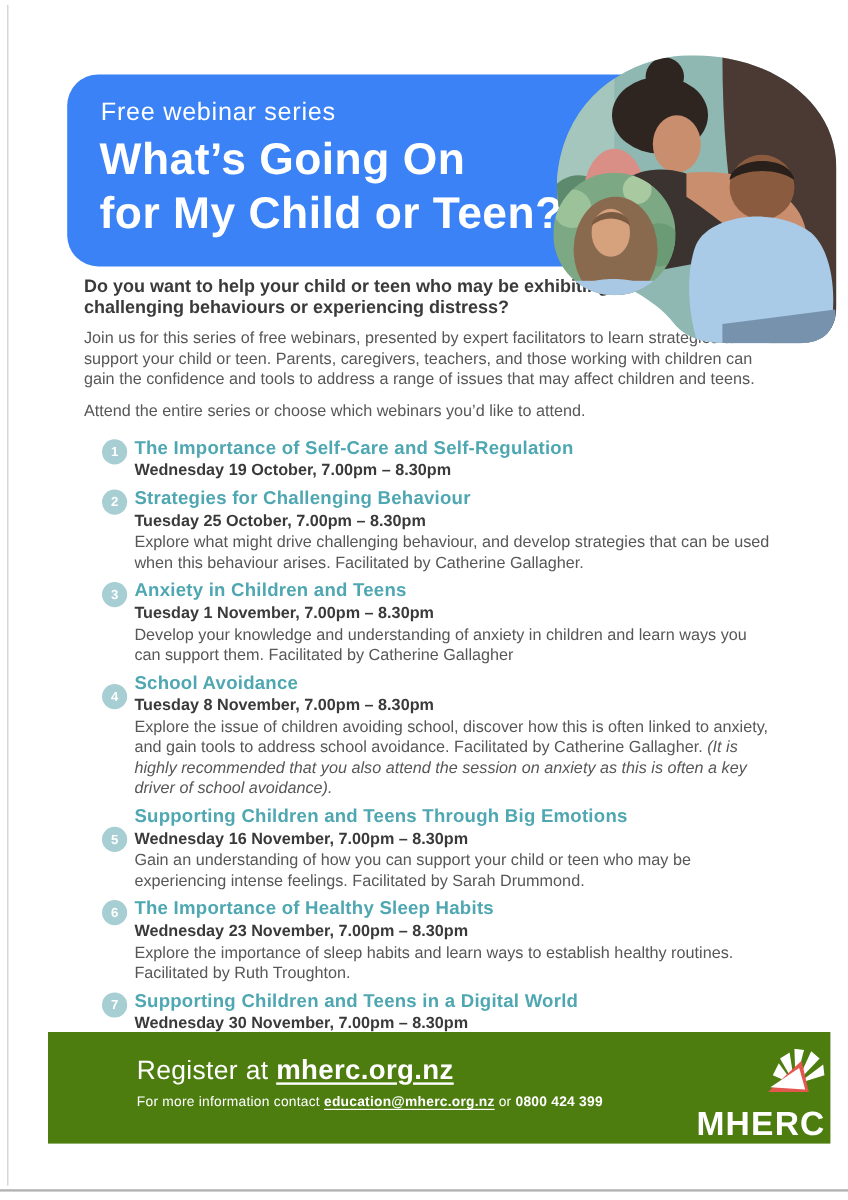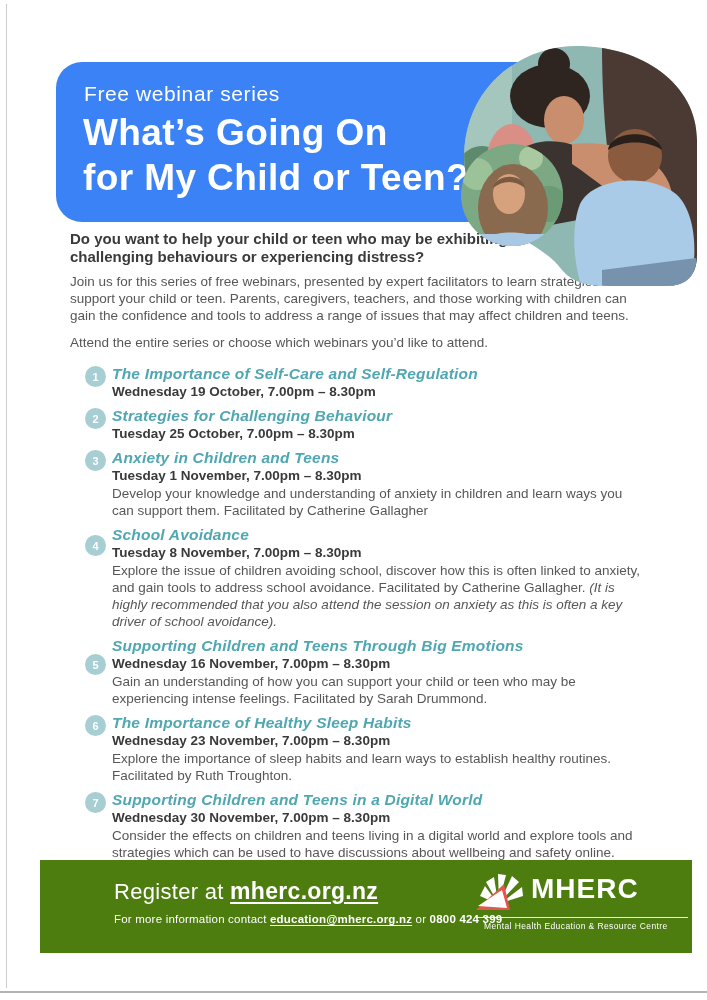--- a/index.html
+++ b/index.html
@@ -44,35 +44,35 @@
   .webinar-item { position:relative; padding-left:42px; margin-bottom:7px; }
   .badge {
     position:absolute; left:15px; top:1px; width:21px; height:21px; border-radius:50%;
     background:#a6ced3; color:#ffffff; font-size:11px; font-weight:bold;
     display:flex; align-items:center; justify-content:center;
   }
   .badge-mid { top:9px; }
   .badge-low { top:17px; }
   .w-title {
     margin:0 0 1px; font-size:15.5px; line-height:18px; font-weight:bold;
-    color:#4fa7b2; letter-spacing:.2px;font-style:italic;
+    color:#4fa7b2; letter-spacing:.2px;
   }
   .w-date { margin:0 0 1px; font-size:13.5px; line-height:16px; font-weight:bold; color:#3a3a3a; }
   .w-desc { margin:0; font-size:13.5px; line-height:17px; color:#575757; }
   .w-note { font-style:italic; }
 
   
   .footer { position:absolute; left:40px; top:860px; width:652px; height:93px; background:#4d7c0f; z-index:1; }
   .register { position:absolute; left:74px; top:18px; color:#ffffff; font-size:22px; letter-spacing:.3px; }
   .register-link { font-weight:bold; font-size:23px; text-decoration:underline; text-underline-offset:3px; }
   .info { position:absolute; left:74px; top:53px; color:#ffffff; font-size:11.5px; letter-spacing:.2px; }
   .info-email { font-weight:bold; text-decoration:underline; text-underline-offset:2px; }
   .info-phone { font-weight:bold; }
   .logo { position:absolute; left:436px; top:14px; width:212px; }
-  .logo-row { display:flex; align-items:flex-start; gap:7px; }
+  .logo-row { display:flex; align-items:flex-end; gap:7px;flex-direction:column; }
   .logo-text { color:#ffffff; font-size:28px; font-weight:bold; letter-spacing:1px; line-height:30px; }
   .logo-line { height:1px; background:rgba(255,255,255,.9); margin:3px 0 3px; }
   .logo-tagline { color:#ffffff; font-size:8.5px; letter-spacing:.4px;padding-left:8px; }
 </style>
 </head>
 <body>
 
 <div class="page">
   <div class="scan-left"></div>
   <div class="scan-bottom"></div>
@@ -142,20 +142,21 @@
       <div class="webinar-item">
         <div class="badge">1</div>
         <p class="w-title">The Importance of Self-Care and Self-Regulation</p>
         <p class="w-date">Wednesday 19 October, 7.00pm – 8.30pm</p>
       </div>
 
       <div class="webinar-item">
         <div class="badge">2</div>
         <p class="w-title">Strategies for Challenging Behaviour</p>
         <p class="w-date">Tuesday 25 October, 7.00pm – 8.30pm</p>
+        <p class="w-desc"><span>Explore what might drive challenging behaviour, and develop strategies that can be used when this behaviour arises. Facilitated by Catherine Gallagher.</span></p>
       </div>
 
       <div class="webinar-item">
         <div class="badge">3</div>
         <p class="w-title">Anxiety in Children and Teens</p>
         <p class="w-date">Tuesday 1 November, 7.00pm – 8.30pm</p>
         <p class="w-desc"><span>Develop your knowledge and understanding of anxiety in children and learn ways you can support them. Facilitated by Catherine Gallagher</span></p>
       </div>
 
       <div class="webinar-item">

